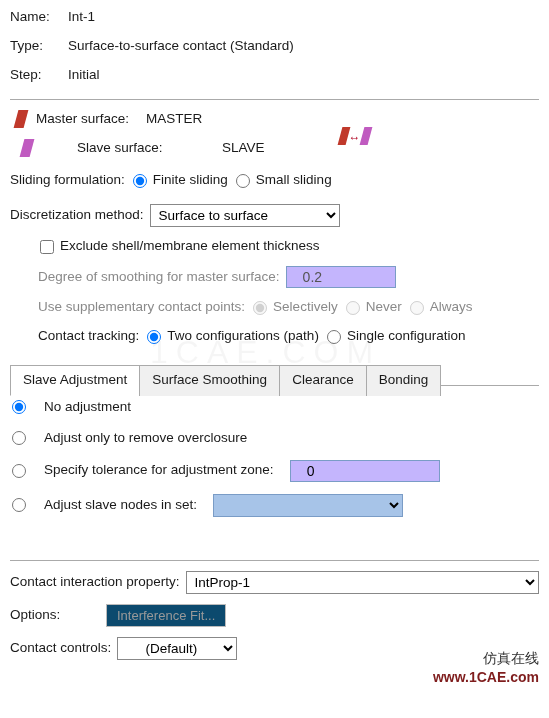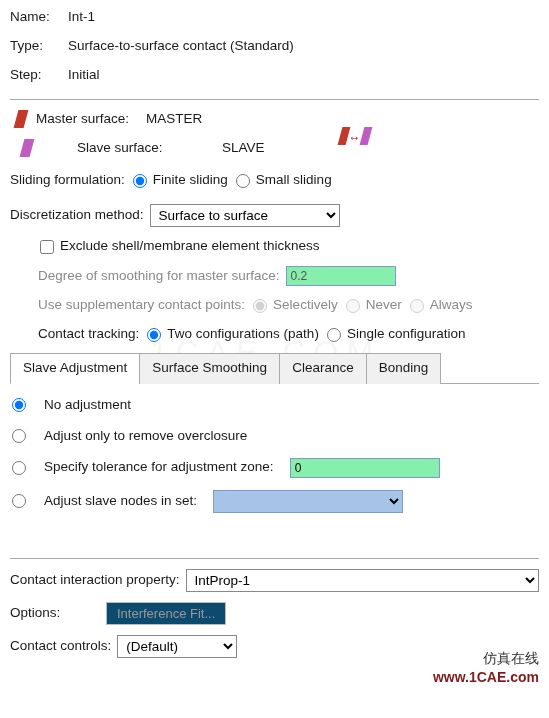--- a/index.html
+++ b/index.html
@@ -29,24 +29,24 @@
   .swap-icon {
     display: inline-flex; align-items: center; gap: 1px;
     margin-left: 40px; position: relative; top: -12px;
   }
   .swap-icon .a { width: 8px; height: 18px; transform: skewX(-15deg); }
   .swap-icon .arrow { color: #b00020; font-weight: bold; font-size: 12px; }
   .radio-row { display: flex; align-items: center; gap: 6px; flex-wrap: wrap; }
   .radio-row label { display: flex; align-items: center; gap: 4px; white-space: nowrap; }
   .dim { color: #8a8a8a; }
   input[type="text"].blue {
-    background: #86efac;
+    background: #c4b5fd;
     border: 1px solid #7a9cc6;
-    padding: 2px 4px;
-    font-size: 12px;
+    padding: 2px 16px;
+    font-size: 14px;
   }
   select {
     background: #fff;
     border: 1px solid #888;
     padding: 2px 4px;
     font-size: 13.5px;
   }
   select.blue {
     background: #a7c4e8;
     border: 1px solid #7a9cc6;
@@ -60,21 +60,21 @@
     border-bottom: 1px solid #aaa;
     margin-top: 8px;
   }
   .tab {
     padding: 5px 12px;
     border: 1px solid #aaa;
     border-bottom: none;
     background: #f0f0f0;
     margin-right: -1px;
     position: relative;
-    top: 1px;
+    top: 11px;
     cursor: pointer;
   }
   .tab.active {
     background: #fff;
     border-bottom: 1px solid #fff;
   }
   .tab-body {
     border: none;
     padding-top: 12px;
     min-height: 160px;
@@ -238,21 +238,21 @@
   <select style="margin-left:6px; flex:1;">
     <option>IntProp-1</option>
   </select>
 </div>
 <div class="row">
   <span style="min-width:60px;">Options:</span>
   <button class="btn-dis" disabled="">Interference Fit...</button>
 </div>
 <div class="row" style="margin-bottom:0;">
   <span>Contact controls:</span>
-  <select style="margin-left:6px; width:120px;">
+  <select style="margin-left:6px; width:120px;text-align:center;">
     <option>(Default)</option>
   </select>
 </div>
 
 <div class="watermark">
   <div class="cn">仿真在线</div>
   <div class="site">www.1CAE.com</div>
 </div>
 
 </body></html>

